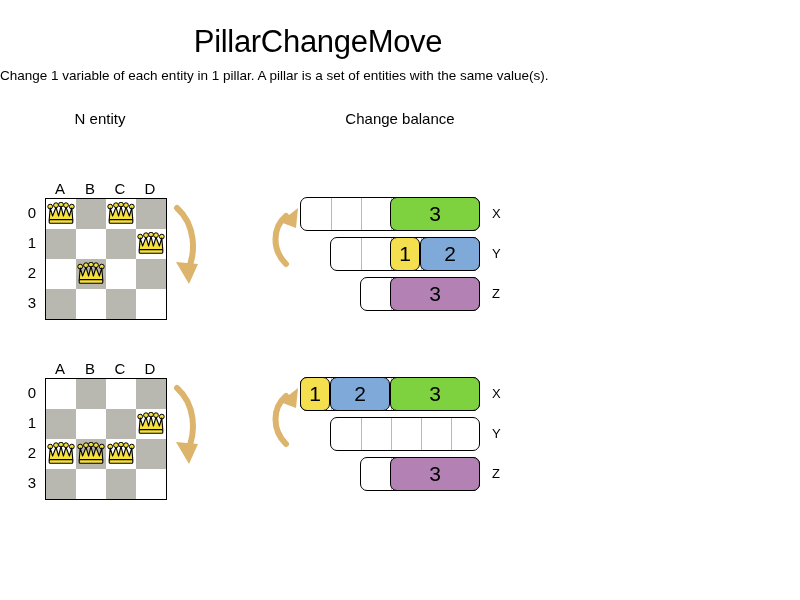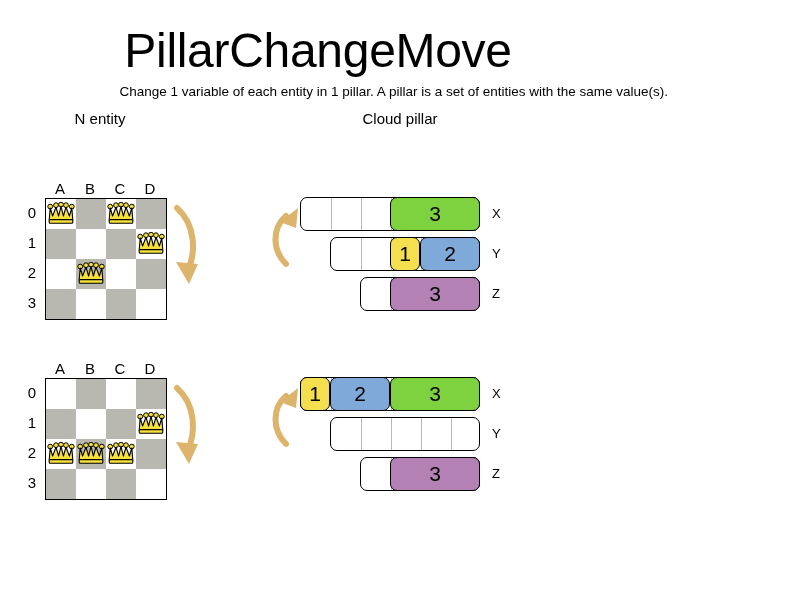--- a/index.html
+++ b/index.html
@@ -16,31 +16,31 @@
     position: relative;
   }
 
   
   #page-title {
     position: absolute;
     top: 26px;
     left: 0;
     width: 636px;
     text-align: center;
-    font-size: 48px;
+    font-size: 31px;
     font-weight: normal;
     letter-spacing: -0.3px;
     line-height: 1.05;
   }
   #page-subtitle {
     position: absolute;
-    top: 84px;
+    top: 68px;
     left: 0;
     width: 668px;
-    text-align: right;
+    text-align: left;
     font-size: 13.5px;
     font-weight: normal;
   }
 
   
   .section-heading {
     position: absolute;
     font-size: 15px;
     text-align: center;
     white-space: nowrap;
@@ -165,21 +165,21 @@
     width: 24px;
   }
 </style>
 </head>
 <body>
 
 <div id="page-title">PillarChangeMove</div>
 <div id="page-subtitle">Change 1 variable of each entity in 1 pillar. A pillar is a set of entities with the same value(s).</div>
 
 <div id="heading-nqueens" class="section-heading">N entity</div>
-<div id="heading-cloud" class="section-heading">Cloud pillar</div>
+<div id="heading-cloud" class="section-heading">Change balance</div>
 
 <div id="board-wrap-top" class="board-wrap">
     <div class="col-labels">
       <span style="left: 0px;">A</span>
       <span style="left: 30px;">B</span>
       <span style="left: 60px;">C</span>
       <span style="left: 90px;">D</span>
     </div>
     <div class="row-labels">
       <span style="top: 0px;">0</span>

